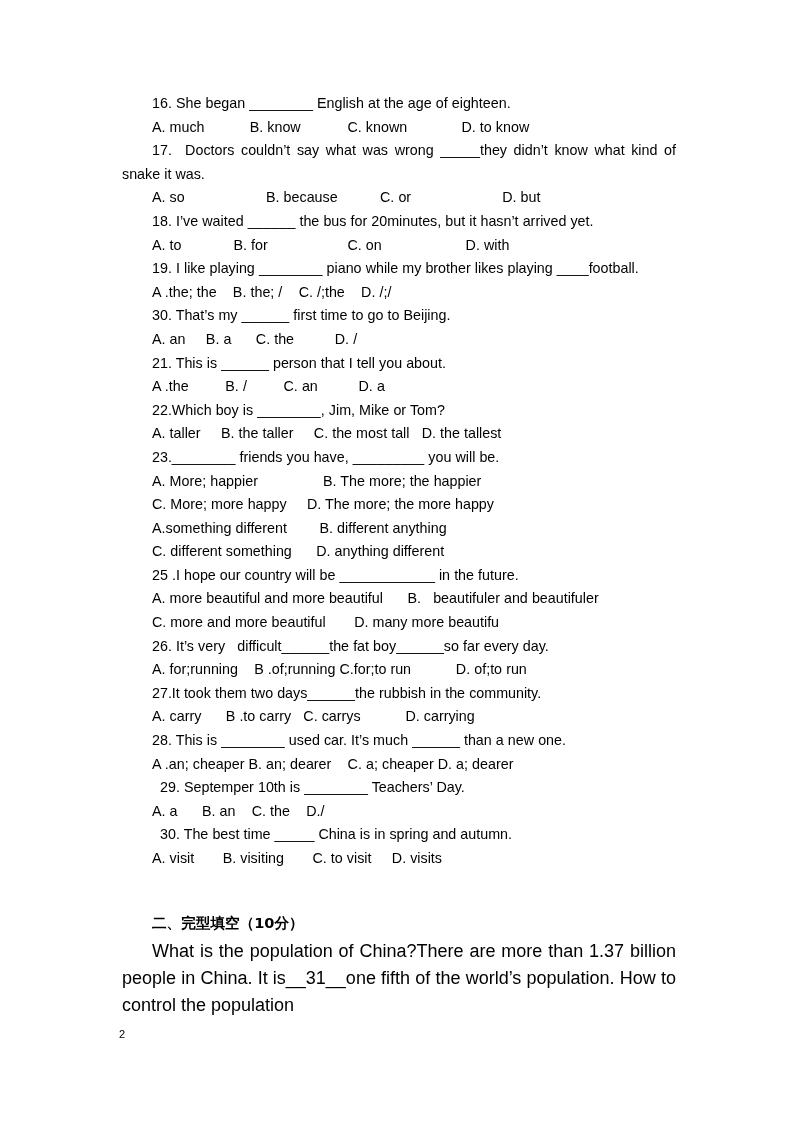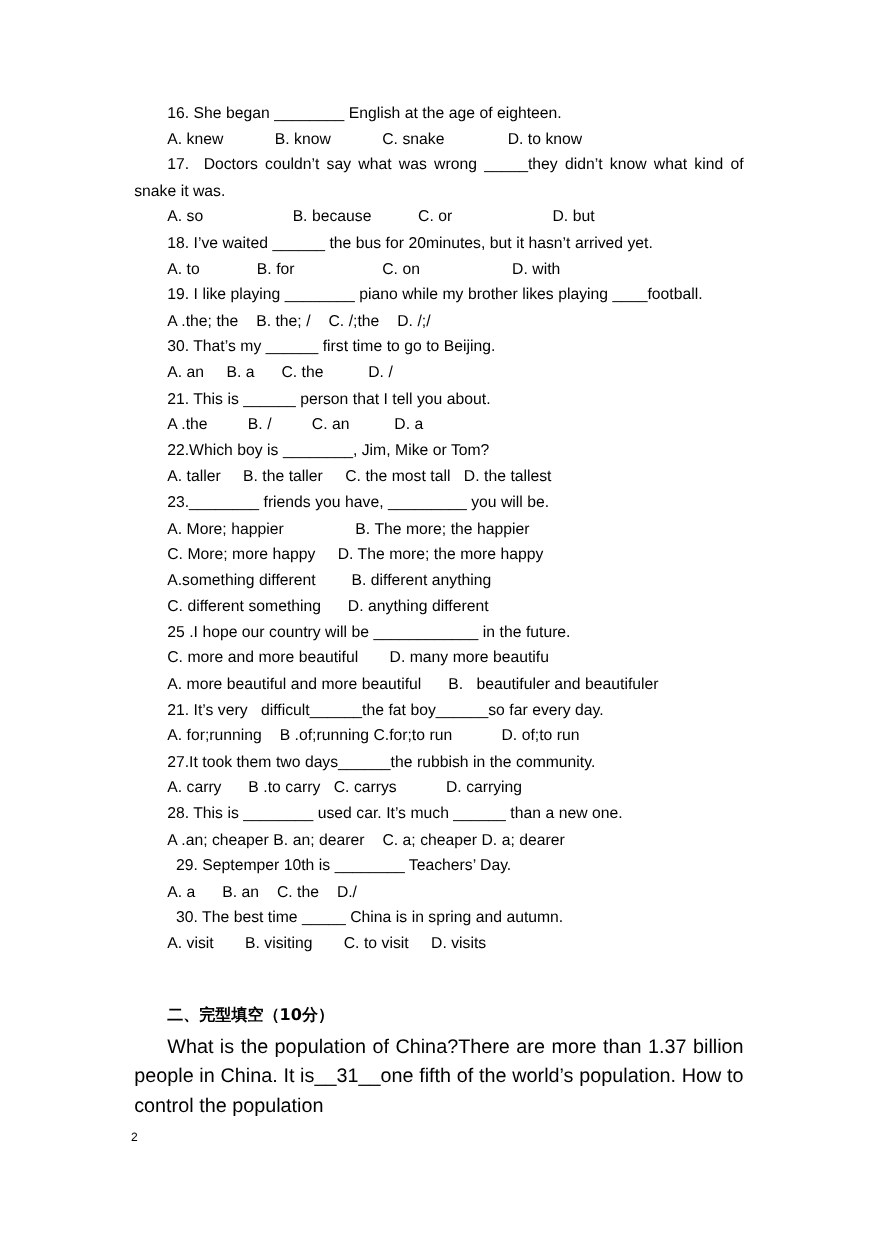--- a/index.html
+++ b/index.html
@@ -87,21 +87,21 @@
   }
 </style>
 </head>
 <body>
 
 <div class="page">
 
   <div class="body-col">
 
     <div class="line indent">16. She began ________ English at the age of eighteen.</div>
-    <div class="line indent opts">A. knew		B. know		C. snake		    D. to know</div>
+    <div class="line indent opts">A. much		B. know		C. known		    D. to know</div>
 
     <div class="line just-indent">17.  Doctors couldn’t say what was wrong _____they didn’t know what kind of snake it was.</div>
     <div class="line indent opts">A. so		    B. because		C. or		      D. but</div>
 
     <div class="line indent">18. I’ve waited ______ the bus for 20minutes, but it hasn’t arrived yet.</div>
     <div class="line indent opts">A. to		    B. for		        C. on		     D. with</div>
 
     <div class="line indent">19. I like playing ________ piano while my brother likes playing ____football.</div>
     <div class="line indent opts">A .the; the    B. the; /    C. /;the    D. /;/</div>
 
@@ -115,24 +115,24 @@
     <div class="line indent opts">A. taller     B. the taller     C. the most tall   D. the tallest</div>
 
     <div class="line indent">23.________ friends you have, _________ you will be.</div>
     <div class="line indent opts">A. More; happier                B. The more; the happier</div>
     <div class="line indent opts">C. More; more happy     D. The more; the more happy</div>
 
     <div class="line indent opts">A.something different        B. different anything</div>
     <div class="line indent opts">C. different something      D. anything different</div>
 
     <div class="line indent">25 .I hope our country will be ____________ in the future.</div>
+    <div class="line indent opts">A. more beautiful and more beautiful      B.   beautifuler and beautifuler</div>
     <div class="line indent opts">C. more and more beautiful       D. many more beautifu</div>
-    <div class="line indent opts">A. more beautiful and more beautiful      B.   beautifuler and beautifuler</div>
 
-    <div class="line indent">21. It’s very   difficult______the fat boy______so far every day.</div>
+    <div class="line indent">26. It’s very   difficult______the fat boy______so far every day.</div>
     <div class="line indent opts">A. for;running    B .of;running C.for;to run           D. of;to run</div>
 
     <div class="line indent">27.It took them two days______the rubbish in the community.</div>
     <div class="line indent opts">A. carry      B .to carry   C. carrys           D. carrying</div>
 
     <div class="line indent">28. This is ________ used car. It’s much ______ than a new one.</div>
     <div class="line indent opts">A .an; cheaper B. an; dearer    C. a; cheaper D. a; dearer</div>
 
     <div class="line indent" style="padding-left:38px;">29. Septemper 10th is ________ Teachers’ Day.</div>
     <div class="line indent opts">A. a      B. an    C. the    D./</div>

